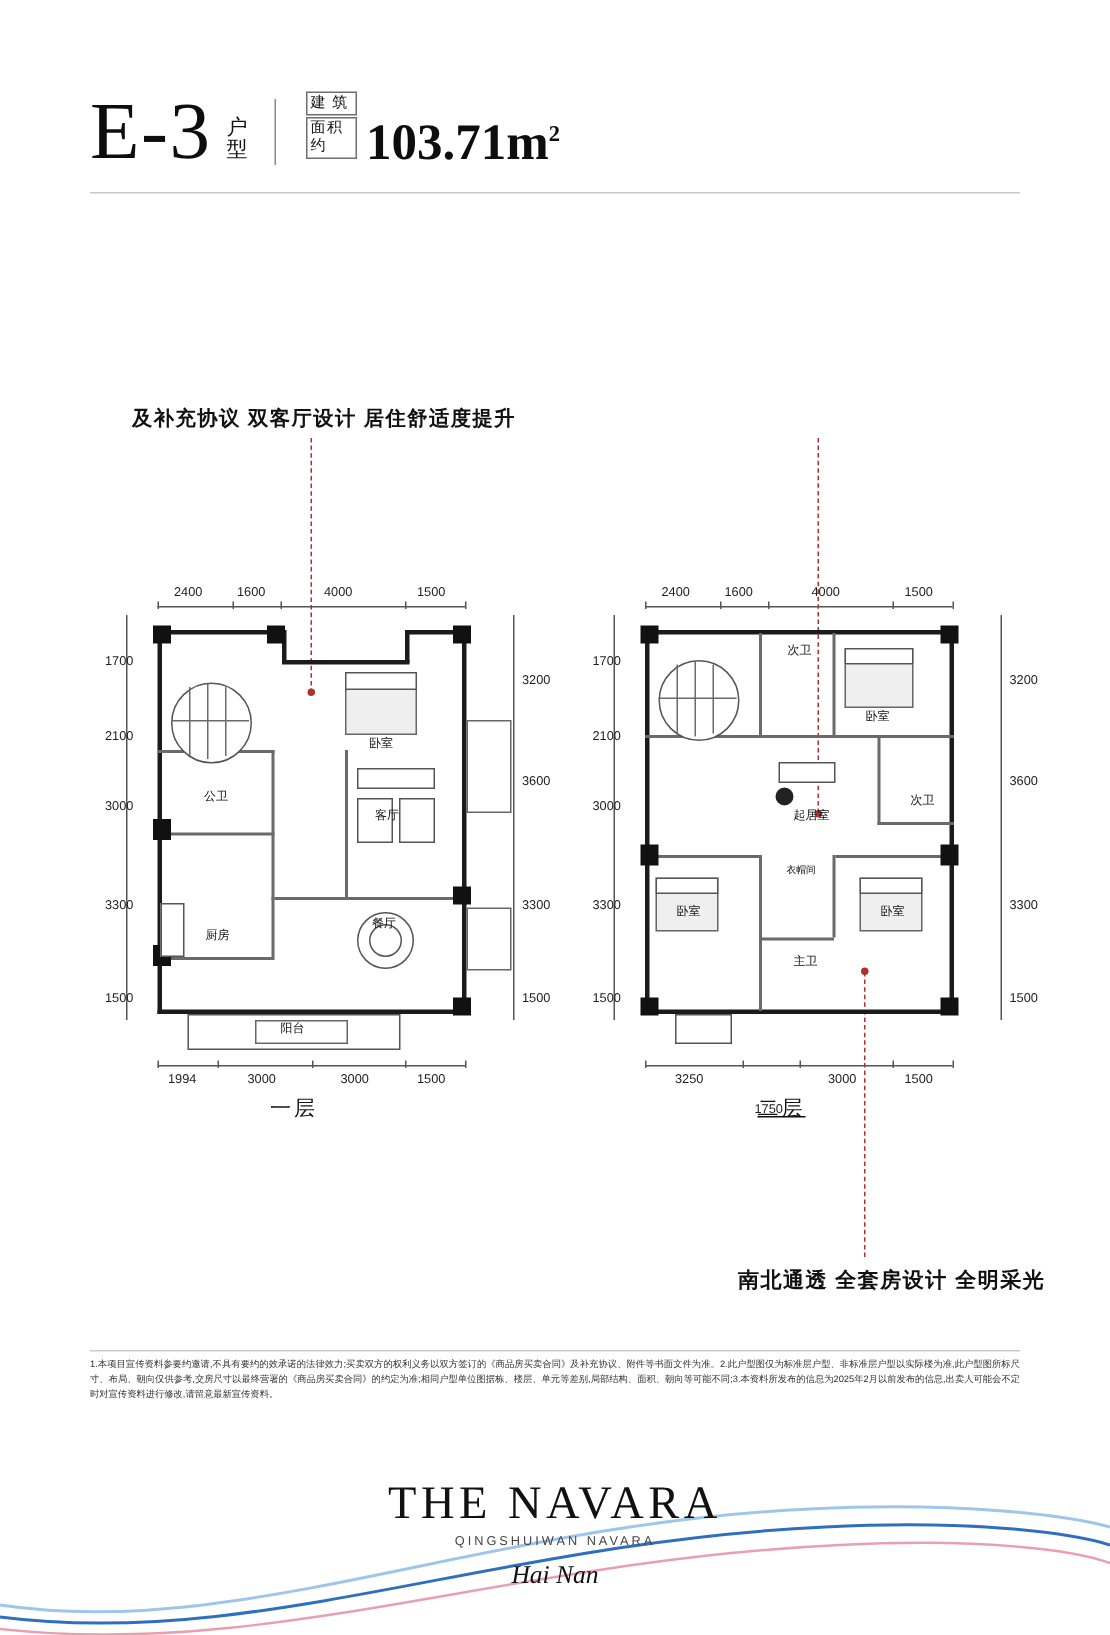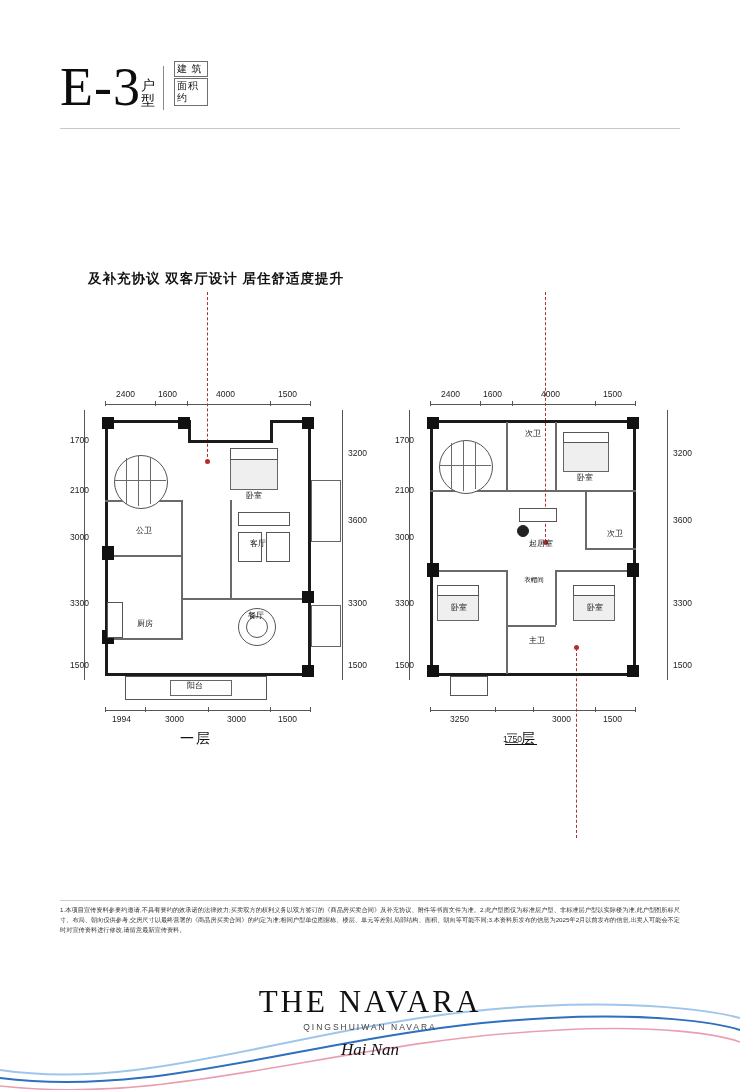--- a/index.html
+++ b/index.html
@@ -5,21 +5,21 @@
   html,body{margin:0;padding:0;}
   body{
     width:740px;height:1090px;background:#ffffff;
     font-family:"Liberation Sans","DejaVu Sans",sans-serif;
     color:#1a1a1a;position:relative;overflow:hidden;
   }
   .page{position:relative;width:740px;height:1090px;}
 
   
   .header{position:absolute;left:60px;top:60px;width:620px;}
-  .title-row{display:flex;align-items:flex-end;}
+  .title-row{display:flex;align-items:flex-end;gap:10px;}
   .e3{
     font-family:"Liberation Serif","DejaVu Serif",serif;
     font-size:54px;line-height:54px;color:#0d0d0d;letter-spacing:1px;
   }
   .huxing{
     font-family:"Liberation Serif","DejaVu Serif",serif;
     font-size:14px;line-height:15px;width:16px;margin-bottom:6px;color:#111;
   }
   .vdiv{width:1px;height:44px;background:#8a8a8a;margin:0 10px 4px 6px;}
   .areabox{display:flex;align-items:flex-end;gap:6px;}
@@ -101,32 +101,36 @@
   <div class="header">
     <div class="title-row">
       <div class="e3">E-3</div>
       <div class="huxing">户型</div>
       <div class="vdiv"></div>
       <div class="areabox">
         <div class="lab">
           <div>建 筑</div>
           <div>面积约</div>
         </div>
+        <div class="areanum">
+          <span>103.71m</span><sup>2</sup>
+        </div>
       </div>
     </div>
   </div>
   <div class="hr"></div>
 
   <div class="callout" id="callout-left">及补充协议 双客厅设计 居住舒适度提升</div>
   <div class="leader" style="left:207px;top:292px;height:170px;"></div>
   <div class="dot" style="left:205px;top:459px;"></div>
 
   <div class="leader" style="left:545px;top:292px;height:250px;"></div>
   <div class="dot" style="left:543px;top:540px;"></div>
 
+  <div class="callout" id="callout-bottom">南北通透 全套房设计 全明采光</div>
   <div class="leader" style="left:576px;top:648px;height:190px;"></div>
   <div class="dot" style="left:574px;top:645px;"></div>
 
   <div class="plan" id="plan1" style="left:70px;top:380px;width:300px;height:370px;">
 
     <div class="dimline" style="left:35px;top:24px;width:205px;height:1px;"></div>
     <div class="tick" style="left:35px;top:21px;"></div>
     <div class="tick" style="left:85px;top:21px;"></div>
     <div class="tick" style="left:117px;top:21px;"></div>
     <div class="tick" style="left:200px;top:21px;"></div>

